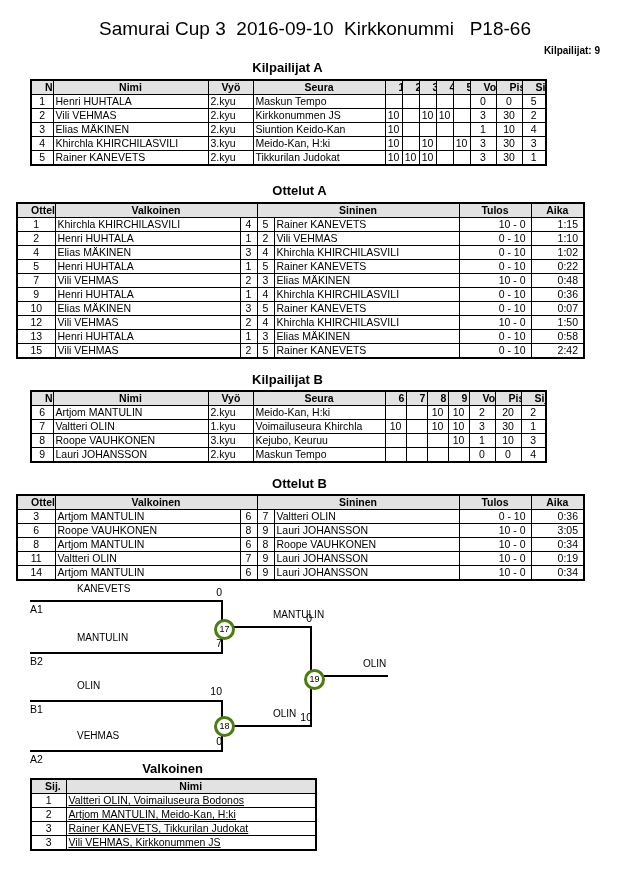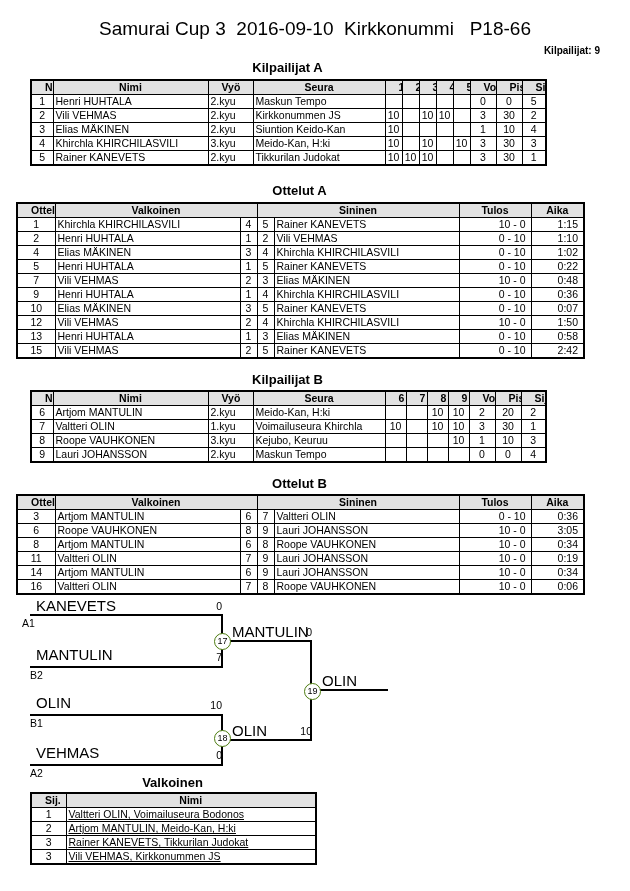--- a/index.html
+++ b/index.html
@@ -12,26 +12,26 @@
   .w-ott{width:567px;margin-left:16px;}
   .w-tul{width:285px;margin-left:30px;}
   table{border-collapse:collapse;table-layout:fixed;font-size:10.5px;border:2px solid #000;}
   th,td{border:1px solid #000;height:13px;line-height:13px;padding:0 2px;overflow:hidden;white-space:nowrap;text-align:center;}
   th{background:#e2e2e2;font-weight:bold;padding:0 13px;}
   .tbl-kilp td:nth-child(2),.tbl-kilp td:nth-child(3),.tbl-kilp td:nth-child(4){text-align:left;}
   .tbl-ott td:nth-child(2),.tbl-ott td:nth-child(5){text-align:left;}
   .tbl-ott td:nth-child(6),.tbl-ott td:nth-child(7){text-align:right;padding-right:5px;}
   .tbl-tul td:nth-child(2){text-align:left;text-decoration:underline;}
   .bracket{position:relative;height:180px;margin-top:0;}
-  .b-name{position:absolute;font-size:15px;}
+  .b-name{position:absolute;font-size:10px;margin-left:41px;}
   .b-seed{position:absolute;font-size:10.5px;}
   .b-score{position:absolute;font-size:10.5px;width:28px;text-align:right;}
   .b-line{position:absolute;height:2px;background:#000;}
   .b-vline{position:absolute;width:2px;background:#000;}
-  .b-circle{position:absolute;width:15px;height:15px;border:1px solid #4d7c0f;border-radius:50%;background:#fff;font-size:9px;line-height:15px;text-align:center;z-index:2;}
+  .b-circle{position:absolute;width:15px;height:15px;border:3px solid #4d7c0f;border-radius:50%;background:#fff;font-size:9px;line-height:15px;text-align:center;z-index:2;}
 </style>
 </head>
 <body>
 
 <div class="page">
 
   <div class="title">Samurai Cup 3  2016-09-10  Kirkkonummi   P18-66</div>
   <div class="comp-count">Kilpailijat: 9</div>
 
   <div class="sec-head w-kilp" style="margin-top:4px">Kilpailijat A</div>
@@ -399,37 +399,28 @@
         </tr>
         <tr>
           <td>14</td>
           <td>Artjom MANTULIN</td>
           <td>6</td>
           <td>9</td>
           <td>Lauri JOHANSSON</td>
           <td>10 - 0</td>
           <td>0:34</td>
         </tr>
-        <tr>
-          <td>16</td>
-          <td>Valtteri OLIN</td>
-          <td>7</td>
-          <td>8</td>
-          <td>Roope VAUHKONEN</td>
-          <td>10 - 0</td>
-          <td>0:06</td>
-        </tr>
       </tbody>
   </table>
 
   <div class="bracket">
 
     <div class="b-name" style="left:36px;top:2px">KANEVETS</div>
     <div class="b-line" style="left:30px;top:19px;width:193px"></div>
-    <div class="b-seed" style="left:22px;top:22px">A1</div>
+    <div class="b-seed" style="left:30px;top:22px">A1</div>
     <div class="b-score" style="left:194px;top:5px">0</div>
 
     <div class="b-name" style="left:36px;top:51px">MANTULIN</div>
     <div class="b-line" style="left:30px;top:71px;width:193px"></div>
     <div class="b-seed" style="left:30px;top:74px">B2</div>
     <div class="b-score" style="left:194px;top:56px">7</div>
 
     <div class="b-vline" style="left:221px;top:19px;height:54px"></div>
     <div class="b-line" style="left:222px;top:45px;width:90px"></div>
     <div class="b-circle" style="left:214px;top:38px">17</div>

